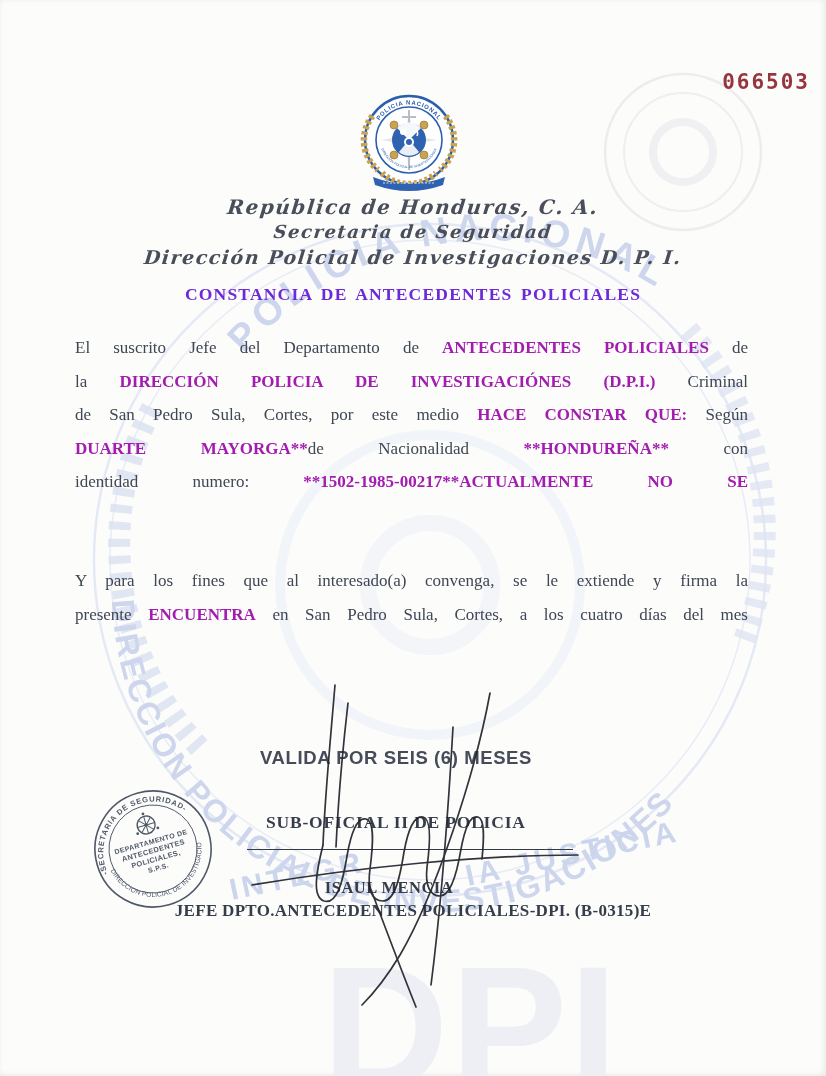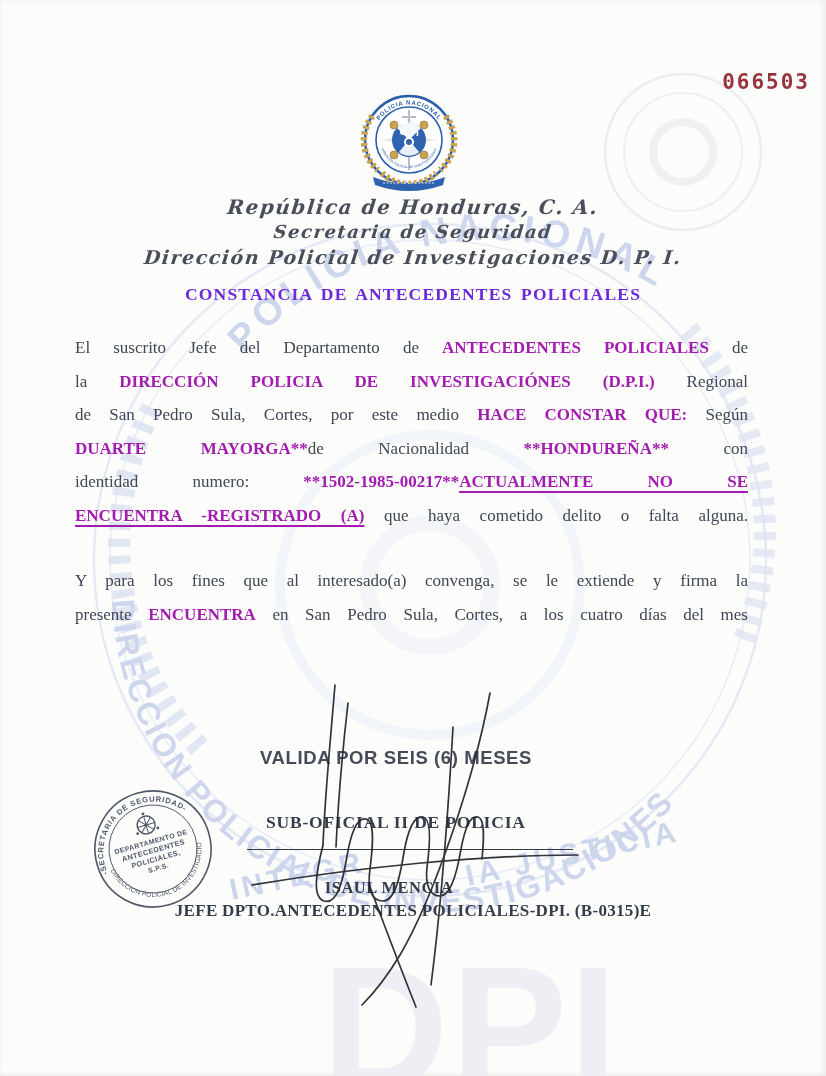--- a/index.html
+++ b/index.html
@@ -29,21 +29,21 @@
   .script-3 { font-size:19px; line-height:26px; font-weight:bold; }
 
   .doc-title {
     position:absolute; top:284px; left:0; width:826px; text-align:center;
     font-weight:bold; font-size:17.5px; letter-spacing:1.2px; word-spacing:3px; color:#6d28d9;
   }
   .para { position:absolute; left:75px; width:673px; font-size:17px; }
   .para .line { text-align:justify; text-align-last:justify; height:33.6px; white-space:nowrap; }
   .para .line.nj { text-align-last:left; }
   .para .b { font-weight:bold; color:#a21caf; }
-  .para .u { text-decoration:underline; text-decoration-thickness:1.6px; text-underline-offset:4px; }
+  .para .u { text-decoration-thickness:1.6px; text-underline-offset:4px; }
   .p1 { top:338px; }
   .p2 { top:571px;font-family:Liberation Serif, serif; }
 
   .valid {
     position:absolute; top:747px; left:260px;
     font-family:"Liberation Sans", sans-serif; font-weight:bold;
     font-size:18.5px; letter-spacing:.6px; color:#454b58;
   }
   .rank {
     position:absolute; top:812px; left:266px;
@@ -144,25 +144,24 @@
     <div class="script-block">
       <div class="script-line script-1">República de Honduras, C. A.</div>
       <div class="script-line script-2">Secretaria de Seguridad</div>
       <div class="script-line script-3">Dirección Policial de Investigaciones D. P. I.</div>
     </div>
 
     <div class="doc-title">CONSTANCIA DE ANTECEDENTES POLICIALES</div>
 
     <div class="para p1">
         <div class="line"><span>El suscrito Jefe del Departamento de </span><span class="b">ANTECEDENTES POLICIALES</span><span> de</span></div>
-        <div class="line"><span>la </span><span class="b">DIRECCIÓN POLICIA DE INVESTIGACIÓNES (D.P.I.)</span><span> Regional</span></div>
+        <div class="line"><span>la </span><span class="b">DIRECCIÓN POLICIA DE INVESTIGACIÓNES (D.P.I.)</span><span> Criminal</span></div>
         <div class="line"><span>de San Pedro Sula, Cortes, por este medio </span><span class="b">HACE CONSTAR QUE:</span><span> Según</span></div>
         <div class="line"><span class="b">DUARTE MAYORGA**</span><span>de Nacionalidad </span><span class="b">**HONDUREÑA**</span><span> con</span></div>
         <div class="line"><span>identidad numero: </span><span class="b">**1502-1985-00217**</span><span class="b u">ACTUALMENTE NO SE</span></div>
-        <div class="line"><span class="b u">ENCUENTRA -REGISTRADO (A)</span><span> que haya cometido delito o falta alguna.</span></div>
       </div>
     <div class="para p2">
         <div class="line"><span>Y para los fines que al interesado(a) convenga, se le extiende y firma la</span></div>
         <div class="line"><span>presente </span><span class="b">ENCUENTRA</span><span> en San Pedro Sula, Cortes, a los cuatro días del mes</span></div>
       </div>
 
     <div class="valid">VALIDA POR SEIS (6) MESES</div>
     <div class="rank">SUB-OFICIAL II DE POLICIA</div>
     <div class="sig-rule"></div>
     <div class="signee">ISAUL MENCIA</div>

